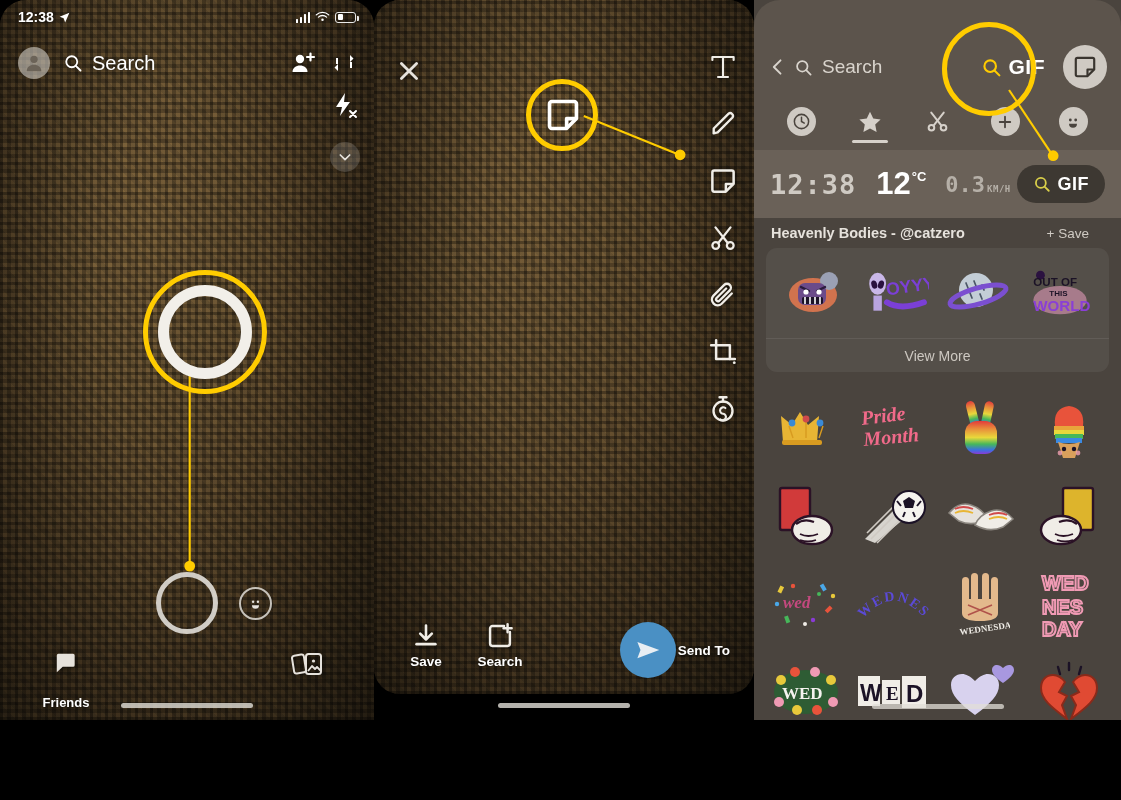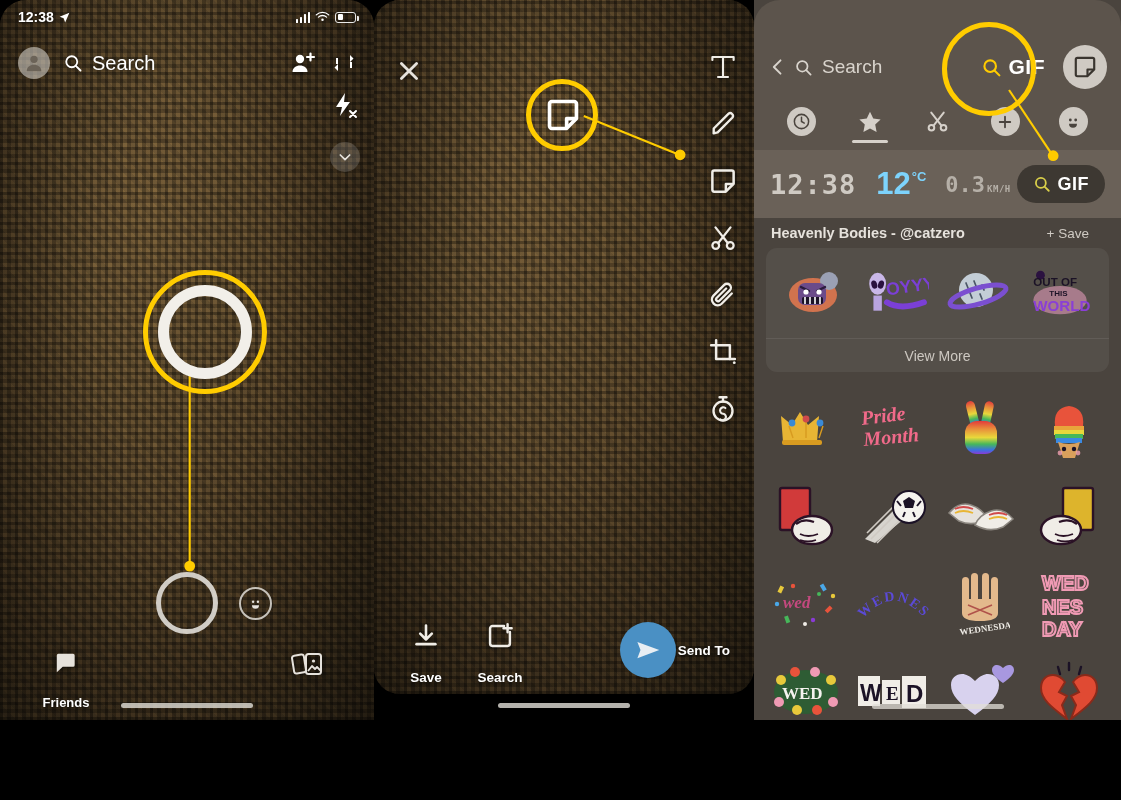--- a/index.html
+++ b/index.html
@@ -80,21 +80,21 @@
   .home-ind { position:absolute; bottom:12px; left:50%; transform:translateX(-50%);
     width:132px; height:5px; border-radius:3px; background:rgba(225,222,215,.8); z-index:7; }
 
   
   .close2 { position:absolute; top:58px; left:22px; z-index:6; }
   .rail2 { position:absolute; right:16px; top:52px; z-index:6;
     display:flex; flex-direction:column; align-items:center; gap:27px; }
   .rail2 .ri { filter:drop-shadow(0 1px 3px rgba(0,0,0,.55)); }
   .bottom2 { position:absolute; bottom:22px; left:0; right:0; height:76px;
     display:flex; align-items:flex-start; padding:0 24px; z-index:6; }
-  .b2-item { display:flex; flex-direction:column; align-items:center; gap:20px;
+  .b2-item { display:flex; flex-direction:column; align-items:center; gap:4px;
     width:56px; }
   .b2-item .t { color:#fff; font-size:13.5px; font-weight:600;
     text-shadow:0 1px 3px rgba(0,0,0,.7); }
   .sendto { margin-left:auto; display:flex; flex-direction:row;
     align-items:center; gap:2px; }
   .send-circle { width:56px; height:56px; border-radius:50%; background:#4a90c4;
     display:flex; align-items:center; justify-content:center; }
   .sendto .t { color:#fff; font-size:13.5px; font-weight:600;
     text-shadow:0 1px 3px rgba(0,0,0,.7); }
 
@@ -121,21 +121,21 @@
     display:flex; align-items:center; justify-content:center; }
   .tab-plain { width:29px; height:29px; display:flex; align-items:center;
     justify-content:center; }
   .tab .under { width:36px; height:3px; background:#d6d1ca; border-radius:2px; }
   .tab .under.off { background:transparent; }
 
   .widgetrow { position:absolute; top:150px; left:0; right:0; height:68px;
     background:#6a6158; display:flex; align-items:center; padding:0 16px; z-index:4; }
   .wclock { color:#cfcac3; font-size:27px; font-weight:bold; letter-spacing:1px;
     font-family:"DejaVu Sans Mono", monospace; }
-  .wtemp { color:#7dd3fc; font-size:31px; font-weight:bold; margin-left:20px;
+  .wtemp { color:#ffffff; font-size:31px; font-weight:bold; margin-left:20px;
     display:flex; align-items:flex-start; }
   .wtemp sup { font-size:13px; margin-top:3px; margin-left:1px; }
   .wspeed { color:#b6b0a8; font-size:22px; font-weight:bold; margin-left:19px;
     font-family:"DejaVu Sans Mono", monospace; display:flex; align-items:flex-end; }
   .wspeed sub { font-size:9px; margin-bottom:3px; margin-left:2px; letter-spacing:.5px; }
   .gifpill { margin-left:auto; background:#3d3832; border-radius:19px;
     height:38px; padding:0 16px; display:flex; align-items:center; gap:7px; }
   .gifpill .g { color:#fff; font-size:18px; font-weight:bold; letter-spacing:.5px; }
 
   .packhdr { position:absolute; top:218px; left:0; right:15px; height:30px;

